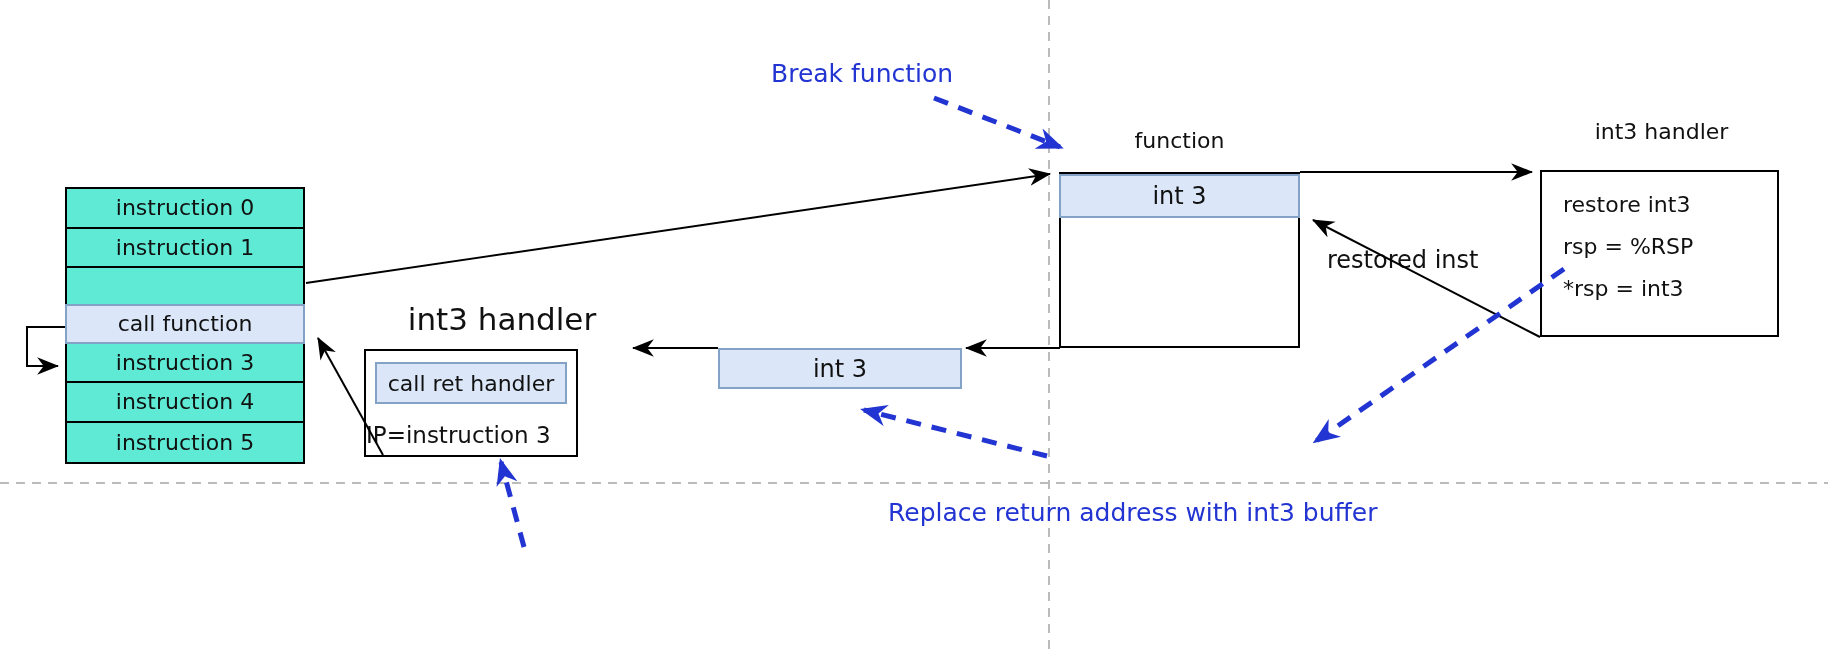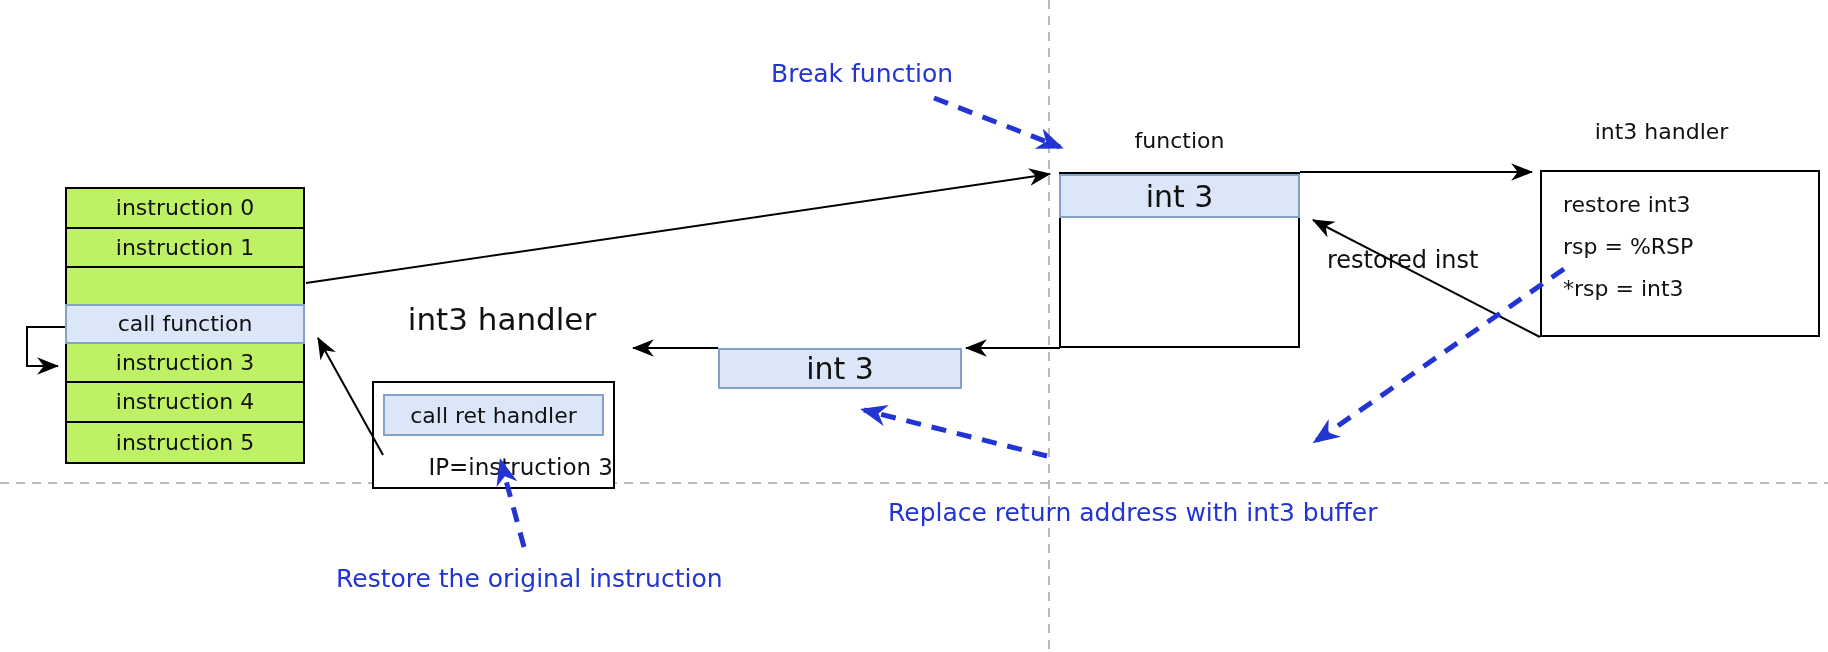--- a/index.html
+++ b/index.html
@@ -12,41 +12,41 @@
   html,body{margin:0;padding:0;background:#ffffff;}
   body{font-family:"DejaVu Sans","Liberation Sans",sans-serif;color:#111;}
   .stage{position:relative;width:1828px;height:652px;overflow:hidden;background:#fff;}
   .layer{position:absolute;left:0;top:0;width:1828px;height:652px;pointer-events:none;}
   .layer.guides{z-index:0;}
   .layer.arrows{z-index:10;}
   .abs{position:absolute;box-sizing:border-box;}
   .z5{z-index:5;}
 
   
-  .instr-table{left:65px;top:187px;width:240px;border:2px solid var(--line-black);background:#bef264;}
+  .instr-table{left:65px;top:187px;width:240px;border:2px solid var(--line-black);background:#5eead4;}
   .instr-row{height:39.5px;display:flex;align-items:center;justify-content:center;
              border-bottom:2px solid var(--line-black);box-sizing:border-box;
              font-size:22px;white-space:nowrap;}
   .instr-row:last-child{border-bottom:none;}
   .instr-row.hl{background:var(--highlight-fill);border:2px solid var(--highlight-border);
                 width:calc(100% + 4px);margin-left:-2px;margin-top:36px;}
 
   
   .blackbox{border:2px solid var(--line-black);background:#fff;}
   .bluecell{background:var(--highlight-fill);border:2px solid var(--highlight-border);
-            display:flex;align-items:center;justify-content:center;font-size:30px;}
+            display:flex;align-items:center;justify-content:center;font-size:24px;}
 
   .fn-box{left:1059px;top:172px;width:241px;height:176px;}
   .fn-cell{position:absolute;left:-2px;right:-2px;top:0;height:40px;}
 
-  .mid-box{left:372px;top:349px;width:243px;height:108px;margin-top:32px;}
+  .mid-box{left:364px;top:349px;width:214px;height:108px;}
   .mid-cell{position:absolute;left:9px;right:9px;top:11px;height:38px;font-size:22px;}
-  .mid-ip{position:absolute;left:0;right:0;bottom:7px;text-align:right;font-size:23px;}
+  .mid-ip{position:absolute;left:0;right:0;bottom:7px;text-align:left;font-size:23px;}
 
-  .right-box{left:1540px;top:170px;width:280px;height:167px;}
+  .right-box{left:1540px;top:170px;width:239px;height:167px;}
   .right-lines{position:absolute;left:21px;top:12px;font-size:22px;line-height:42px;white-space:nowrap;}
 
   .buffer-cell{left:718px;top:348px;width:244px;height:41px;}
 
   .title{font-size:22px;text-align:center;white-space:nowrap;}
   .fn-title{left:1059px;top:128px;width:241px;}
   .mid-title{left:372px;top:301px;width:260px;font-size:31px;}
   .right-title{left:1540px;top:119px;width:243px;}
 
   .note{color:var(--accent-blue);font-size:25px;white-space:nowrap;}
@@ -100,21 +100,20 @@
       <div>*rsp = int3</div>
     </div>
   </div>
 
   <div class="abs z5 bluecell buffer-cell">int 3</div>
 
   <div class="abs z5 lbl-restored">restored inst</div>
 
   <div class="abs z5 note note-break">Break function</div>
   <div class="abs z5 note note-replace">Replace return address with int3 buffer</div>
-  <div class="abs z5 note note-restore">Restore the original instruction</div>
 
   <svg class="layer arrows">
     <defs>
       <marker id="mkB" markerUnits="userSpaceOnUse" markerWidth="22" markerHeight="18" viewBox="0 0 10 8" refX="9.5" refY="4" orient="auto">
         <path d="M0,0 L10,4 L0,8 L3,4 Z" class="mk-black"></path>
       </marker>
       <marker id="mkU" markerUnits="userSpaceOnUse" markerWidth="27" markerHeight="23" viewBox="0 0 10 8" refX="8.5" refY="4" orient="auto">
         <path d="M0,0 L10,4 L0,8 L3,4 Z" class="mk-blue"></path>
       </marker>
     </defs>

